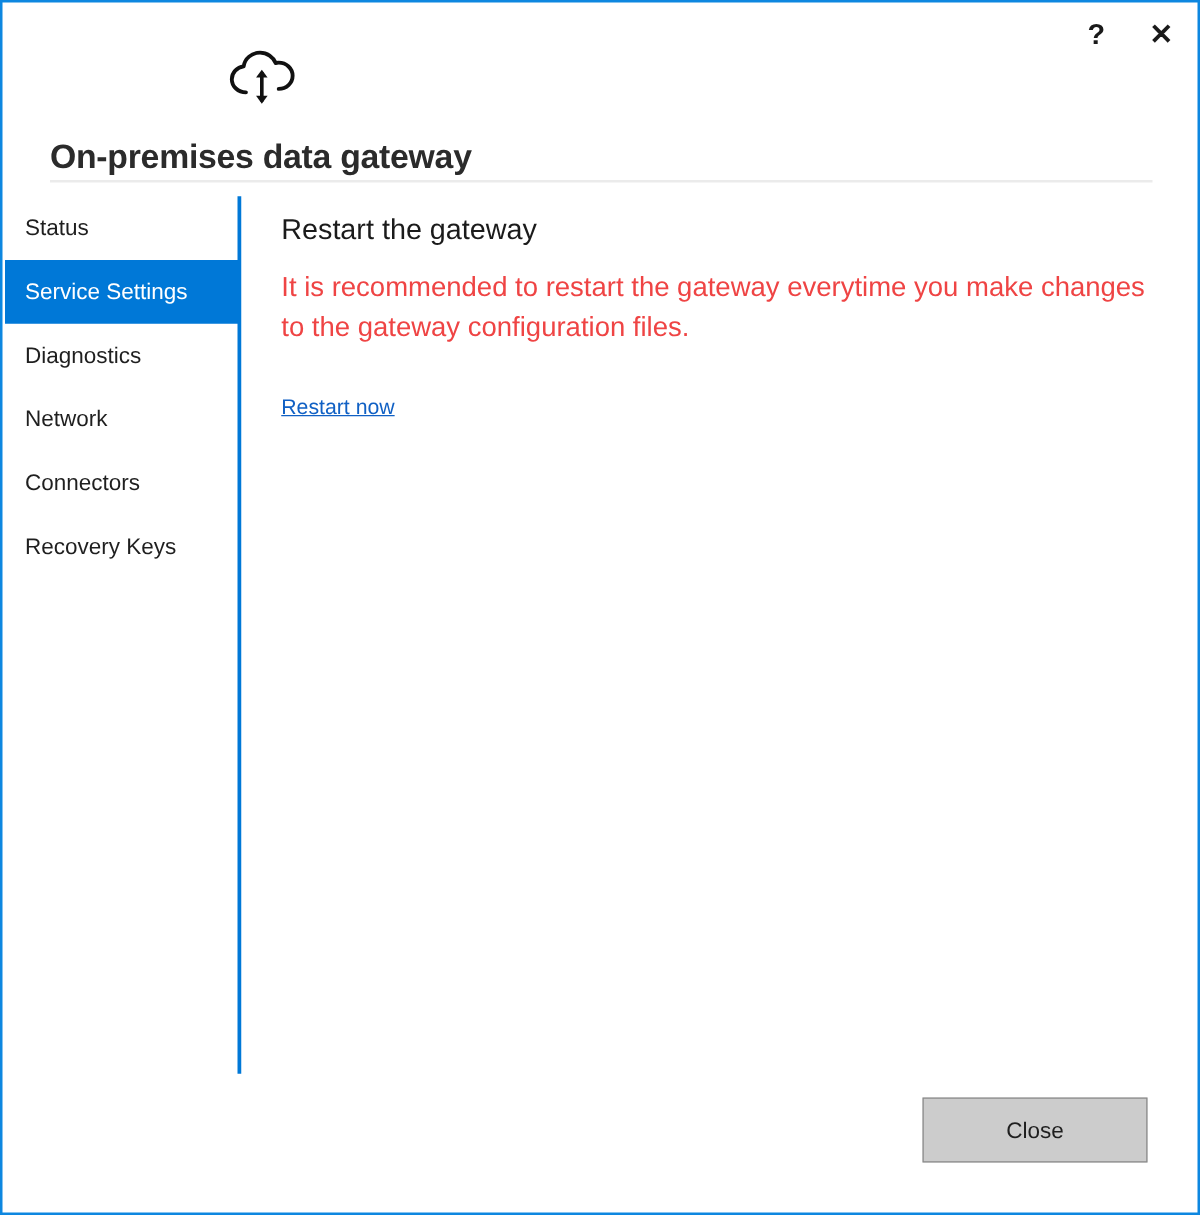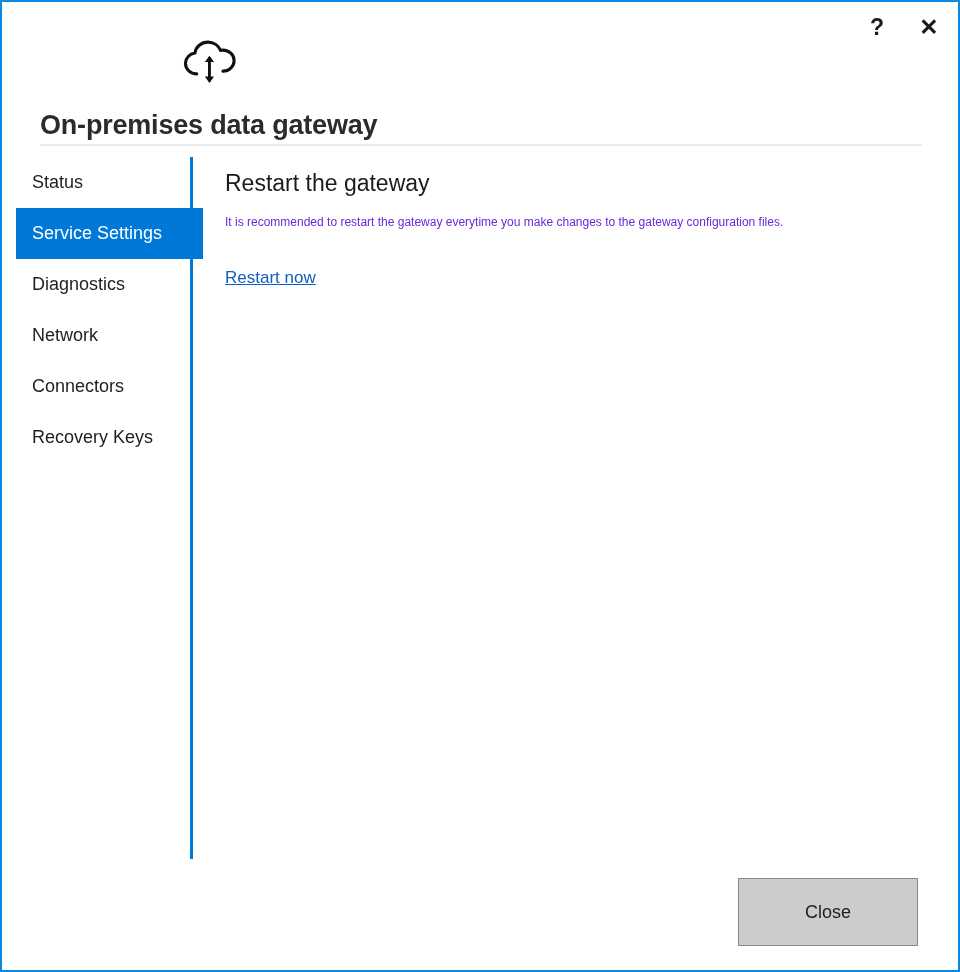--- a/index.html
+++ b/index.html
@@ -90,21 +90,21 @@
     left: 38px;
     top: 142px;
     width: 882px;
     height: 2px;
     background: #ebebeb;
   }
 
   
   .sidebar {
     position: absolute;
-    left: 14px;
+    left: 2px;
     top: 155px;
     width: 187px;
   }
   .nav-item {
     height: 51px;
     display: flex;
     align-items: center;
     padding-left: 16px;
     box-sizing: border-box;
     font-size: 18px;
@@ -138,42 +138,42 @@
     margin-top: 42px;
   }
   .section-title {
     font-size: 23px;
     font-weight: normal;
     color: #1b1b1b;
     margin: 0 0 16px 0;
     line-height: 1.2;
   }
   .section-body {
-    font-size: 12px;
-    color: #6d28d9;
+    font-size: 22px;
+    color: #ef4444;
     line-height: 1.48;
     margin: 0 0 16px 0;
     max-width: 692px;
   }
   .section-link {
     font-size: 17px;
     color: #1060c4;
     text-decoration: underline;
     cursor: pointer;
     display: inline-block;
     margin-top: 21px;
   }
 
   
   .close-button {
     position: absolute;
     left: 736px;
     top: 876px;
     width: 180px;
-    height: 68px;
+    height: 52px;
     background: #cccccc;
     border: 1px solid #8a8a8a;
     box-sizing: border-box;
     font-family: "Liberation Sans", sans-serif;
     font-size: 18px;
     color: #1f1f1f;
     cursor: pointer;
     padding: 0;
   }
 </style>

